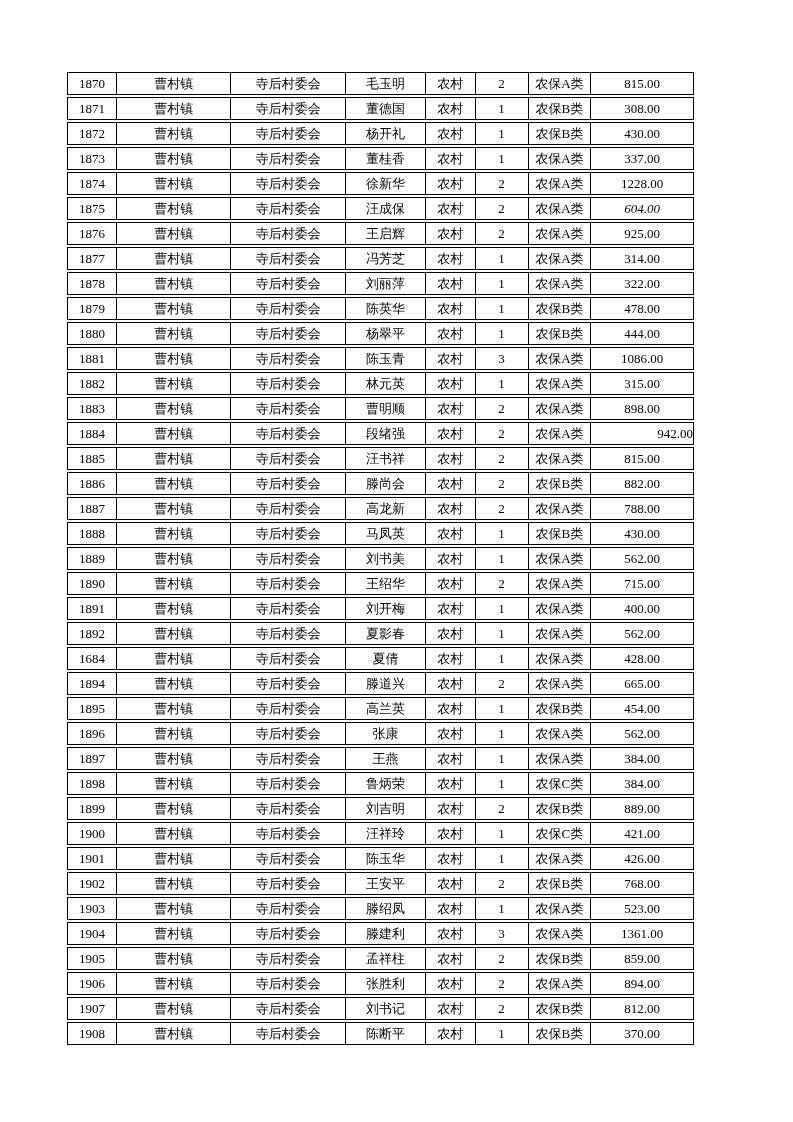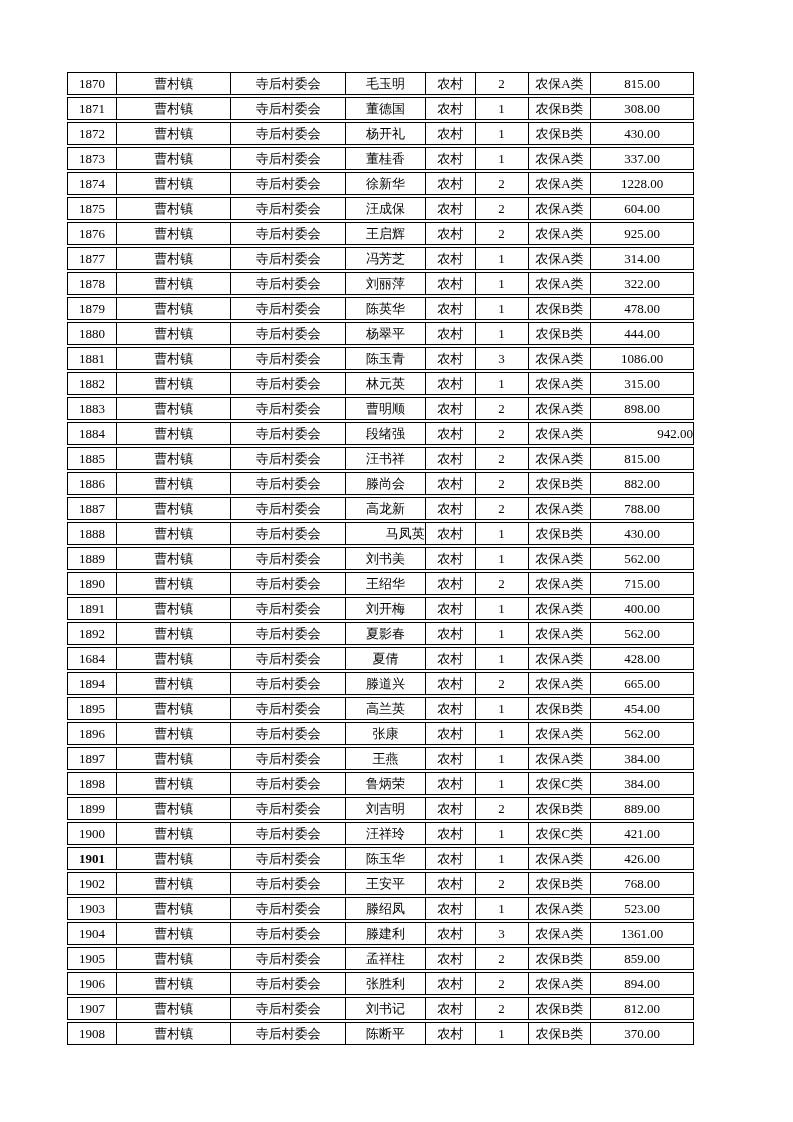--- a/index.html
+++ b/index.html
@@ -99,21 +99,21 @@
     <div class="cell" style="width: 102px;">1228.00</div>
   </div>
         <div class="trow">
     <div class="cell" style="width: 49px;">1875</div>
     <div class="cell" style="width: 115px;">曹村镇</div>
     <div class="cell" style="width: 115px;">寺后村委会</div>
     <div class="cell" style="width: 80px;">汪成保</div>
     <div class="cell" style="width: 50px;">农村</div>
     <div class="cell" style="width: 53px;">2</div>
     <div class="cell" style="width: 63px;">农保A类</div>
-    <div class="cell" style="width: 102px;">604.00</div>
+    <div class="cell" style="width: 102px; font-style: italic;">604.00</div>
   </div>
         <div class="trow">
     <div class="cell" style="width: 49px;">1876</div>
     <div class="cell" style="width: 115px;">曹村镇</div>
     <div class="cell" style="width: 115px;">寺后村委会</div>
     <div class="cell" style="width: 80px;">王启辉</div>
     <div class="cell" style="width: 50px;">农村</div>
     <div class="cell" style="width: 53px;">2</div>
     <div class="cell" style="width: 63px;">农保A类</div>
     <div class="cell" style="width: 102px;">925.00</div>
@@ -225,21 +225,21 @@
     <div class="cell" style="width: 80px;">高龙新</div>
     <div class="cell" style="width: 50px;">农村</div>
     <div class="cell" style="width: 53px;">2</div>
     <div class="cell" style="width: 63px;">农保A类</div>
     <div class="cell" style="width: 102px;">788.00</div>
   </div>
         <div class="trow">
     <div class="cell" style="width: 49px;">1888</div>
     <div class="cell" style="width: 115px;">曹村镇</div>
     <div class="cell" style="width: 115px;">寺后村委会</div>
-    <div class="cell" style="width: 80px; text-align: right;">马凤英</div>
+    <div class="cell" style="width: 80px;">马凤英</div>
     <div class="cell" style="width: 50px;">农村</div>
     <div class="cell" style="width: 53px;">1</div>
     <div class="cell" style="width: 63px;">农保B类</div>
     <div class="cell" style="width: 102px;">430.00</div>
   </div>
         <div class="trow">
     <div class="cell" style="width: 49px;">1889</div>
     <div class="cell" style="width: 115px;">曹村镇</div>
     <div class="cell" style="width: 115px;">寺后村委会</div>
     <div class="cell" style="width: 80px;">刘书美</div>
@@ -352,21 +352,21 @@
     <div class="cell" style="width: 49px;">1900</div>
     <div class="cell" style="width: 115px;">曹村镇</div>
     <div class="cell" style="width: 115px;">寺后村委会</div>
     <div class="cell" style="width: 80px;">汪祥玲</div>
     <div class="cell" style="width: 50px;">农村</div>
     <div class="cell" style="width: 53px;">1</div>
     <div class="cell" style="width: 63px;">农保C类</div>
     <div class="cell" style="width: 102px;">421.00</div>
   </div>
         <div class="trow">
-    <div class="cell" style="width: 49px; font-weight: bold;">1901</div>
+    <div class="cell" style="width: 49px;">1901</div>
     <div class="cell" style="width: 115px;">曹村镇</div>
     <div class="cell" style="width: 115px;">寺后村委会</div>
     <div class="cell" style="width: 80px;">陈玉华</div>
     <div class="cell" style="width: 50px;">农村</div>
     <div class="cell" style="width: 53px;">1</div>
     <div class="cell" style="width: 63px;">农保A类</div>
     <div class="cell" style="width: 102px;">426.00</div>
   </div>
         <div class="trow">
     <div class="cell" style="width: 49px;">1902</div>

